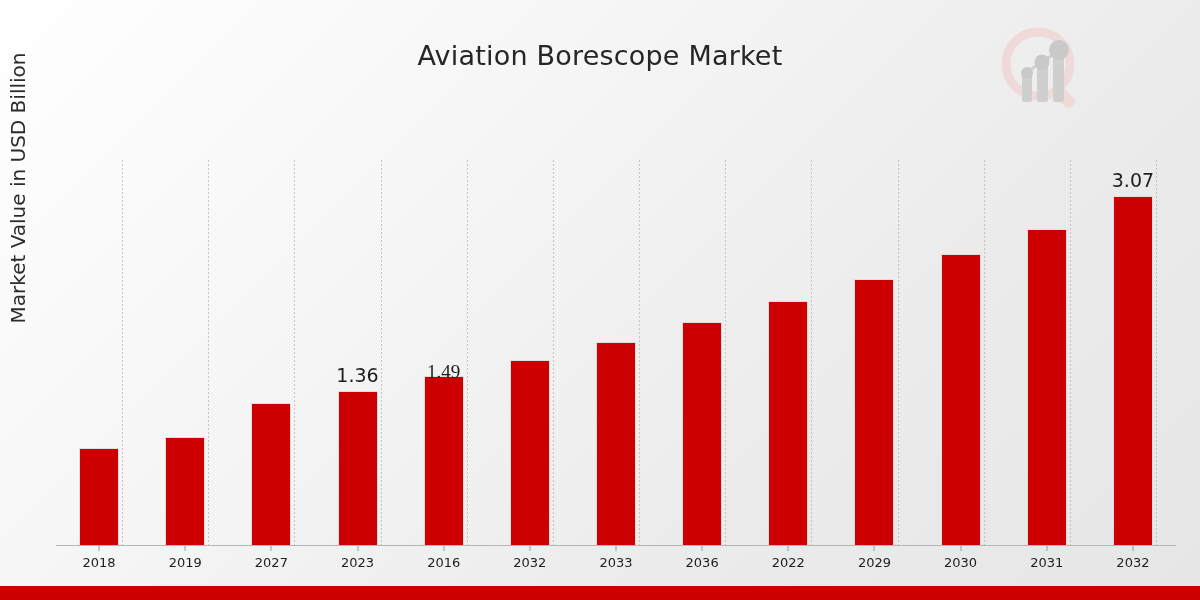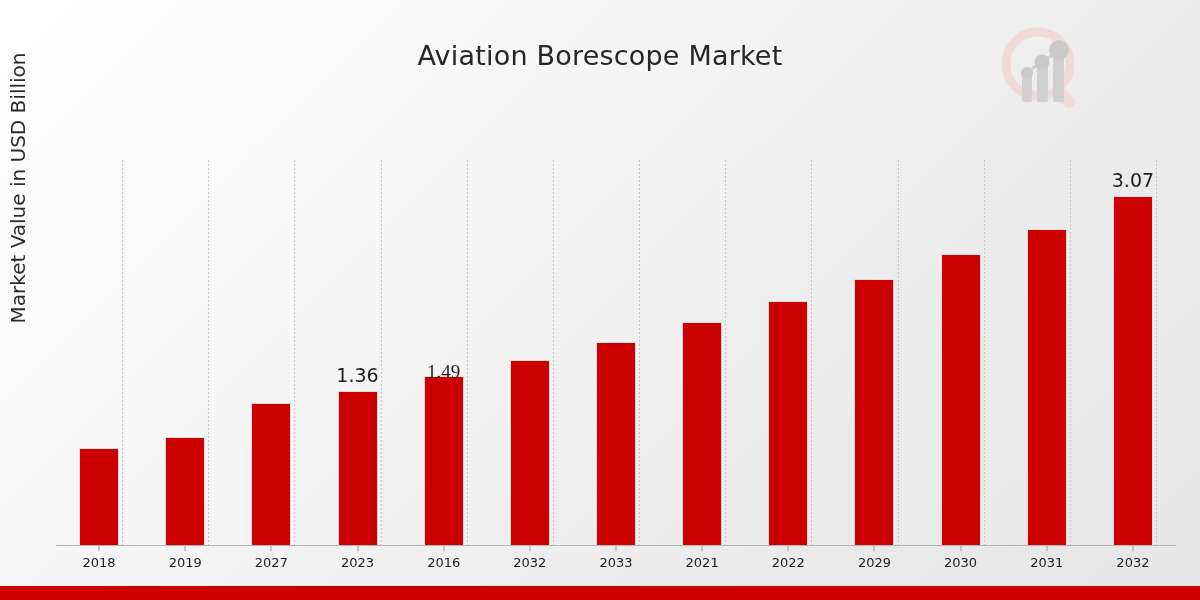--- a/index.html
+++ b/index.html
@@ -224,21 +224,21 @@
           <div class="tick-label">2032</div>
         </div>
         <div class="bar-group" style="left: 516.923px; width: 86.1538px;">
           <div class="bar" style="height: 203px; background: rgb(204, 0, 0);"></div>
           <div class="tick-mark"></div>
           <div class="tick-label">2033</div>
         </div>
         <div class="bar-group" style="left: 603.077px; width: 86.1538px;">
           <div class="bar" style="height: 223px; background: rgb(204, 0, 0);"></div>
           <div class="tick-mark"></div>
-          <div class="tick-label">2021</div>
+          <div class="tick-label">2036</div>
         </div>
         <div class="bar-group" style="left: 689.231px; width: 86.1538px;">
           <div class="bar" style="height: 244px; background: rgb(204, 0, 0);"></div>
           <div class="tick-mark"></div>
           <div class="tick-label">2022</div>
         </div>
         <div class="bar-group" style="left: 775.385px; width: 86.1538px; text-align: right;">
           <div class="bar" style="height: 266px; background: rgb(204, 0, 0);"></div>
           <div class="tick-mark"></div>
           <div class="tick-label">2029</div>

